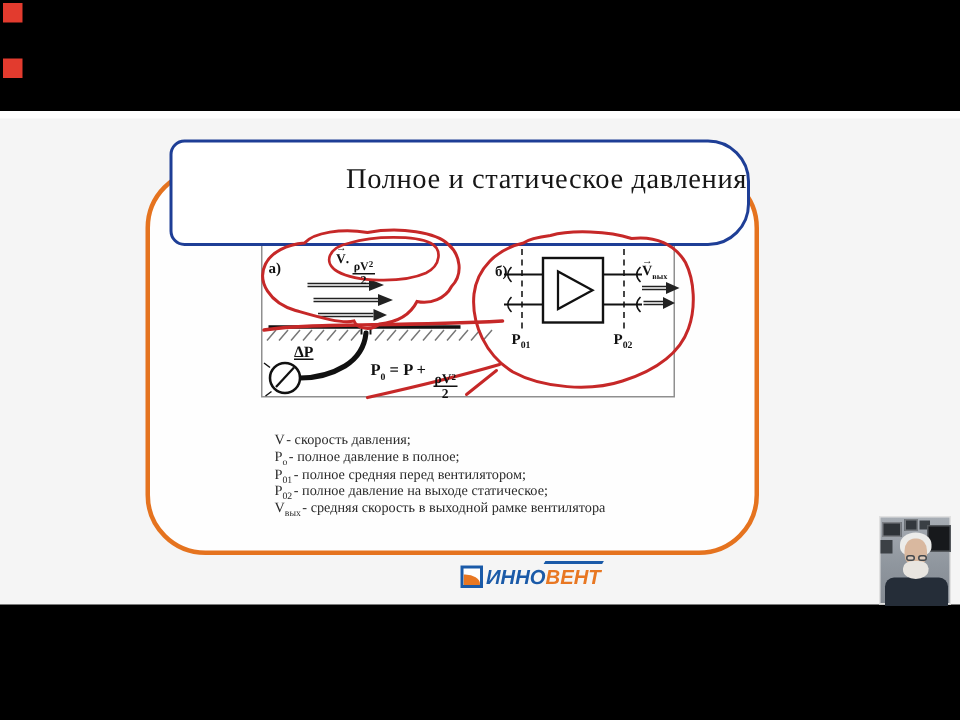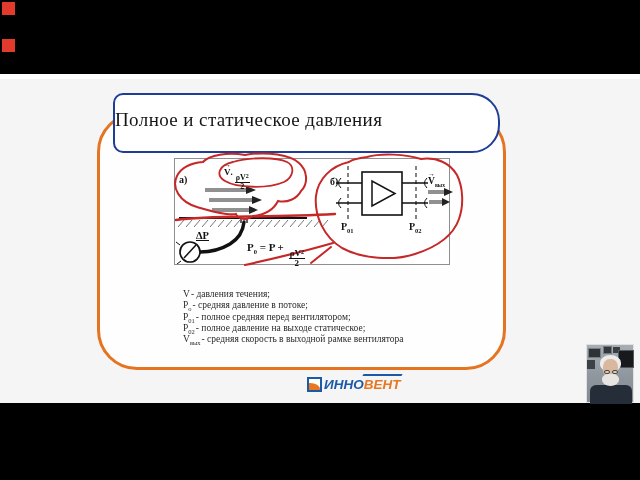--- a/index.html
+++ b/index.html
@@ -9,23 +9,23 @@
   .bar{position:absolute;left:0;width:640px;background:#000;}
   .bar-top{top:0;height:74px;}
   .bar-bottom{top:403px;height:77px;}
   .white-strip{position:absolute;left:0;top:74px;width:640px;height:5px;background:#ffffff;}
   .rec-square{position:absolute;left:2px;width:13px;height:13px;background:#e23b2e;}
   
   .orange-box{position:absolute;left:97px;top:112px;width:409px;height:258px;
               box-sizing:border-box;border:3px solid #e5731f;border-radius:40px;
               background:#fefefe;z-index:1;}
   
-  .title-box{position:absolute;left:113px;top:93px;width:387px;height:60px;
+  .title-box{position:absolute;left:113px;top:93px;width:387px;height:71px;
              box-sizing:border-box;border:2px solid #1e3e96;border-radius:10px 28px 28px 10px;
-             background:#ffffff;z-index:3;text-align:left;line-height:50px;
+             background:#ffffff;z-index:3;text-align:right;line-height:50px;
              font-size:19px;letter-spacing:.4px;color:#161616;}
   
   .diagram-box{position:absolute;left:174px;top:158px;width:276px;height:107px;
                box-sizing:border-box;border:1px solid #8f8f8f;background:#ffffff;z-index:2;}
   svg.overlay{position:absolute;left:0;top:0;width:640px;height:480px;z-index:4;pointer-events:none;}
   
   .lbl{position:absolute;z-index:5;color:#111;white-space:nowrap;}
   .panel-lbl{font:bold 10px "Liberation Serif",serif;}
   .flow-formula{font:bold 9px "Liberation Serif",serif;}
   .dp-lbl{font:bold 10.5px "Liberation Serif",serif;}
@@ -168,24 +168,24 @@
     <span>P</span><sub class="fsub">01</sub>
   </div>
   <div class="lbl pn-lbl" style="left:409px;top:221px;">
     <span>P</span><sub class="fsub">02</sub>
   </div>
   <div class="lbl vout-lbl" style="left:428px;top:176px;">
     <span class="vec"><span class="varrow">→</span><span>V</span></span><sub style="font-size:5.5px;">вых</sub>
   </div>
 
   <div class="def-row" style="top:289px;">
-    <span>V</span><sub></sub><span class="def-text">- давления течения;</span>
+    <span>V</span><sub></sub><span class="def-text">- скорость давления;</span>
   </div>
   <div class="def-row" style="top:300px;">
-    <span>P</span><sub>о</sub><span class="def-text">- средняя давление в потоке;</span>
+    <span>P</span><sub>о</sub><span class="def-text">- полное давление в полное;</span>
   </div>
   <div class="def-row" style="top:312px;">
     <span>P</span><sub>01</sub><span class="def-text">- полное средняя перед вентилятором;</span>
   </div>
   <div class="def-row" style="top:323px;">
     <span>P</span><sub>02</sub><span class="def-text">- полное давление на выходе статическое;</span>
   </div>
   <div class="def-row" style="top:334px;">
     <span>V</span><sub>вых</sub><span class="def-text">- средняя скорость в выходной рамке вентилятора</span>
   </div>

